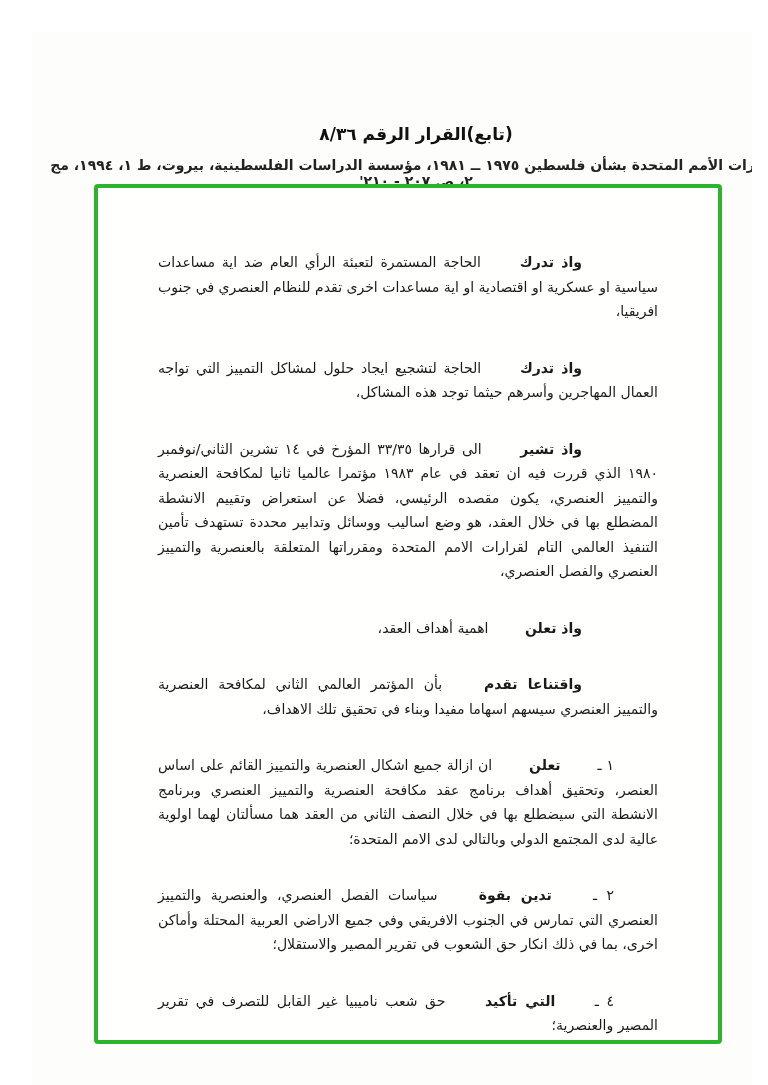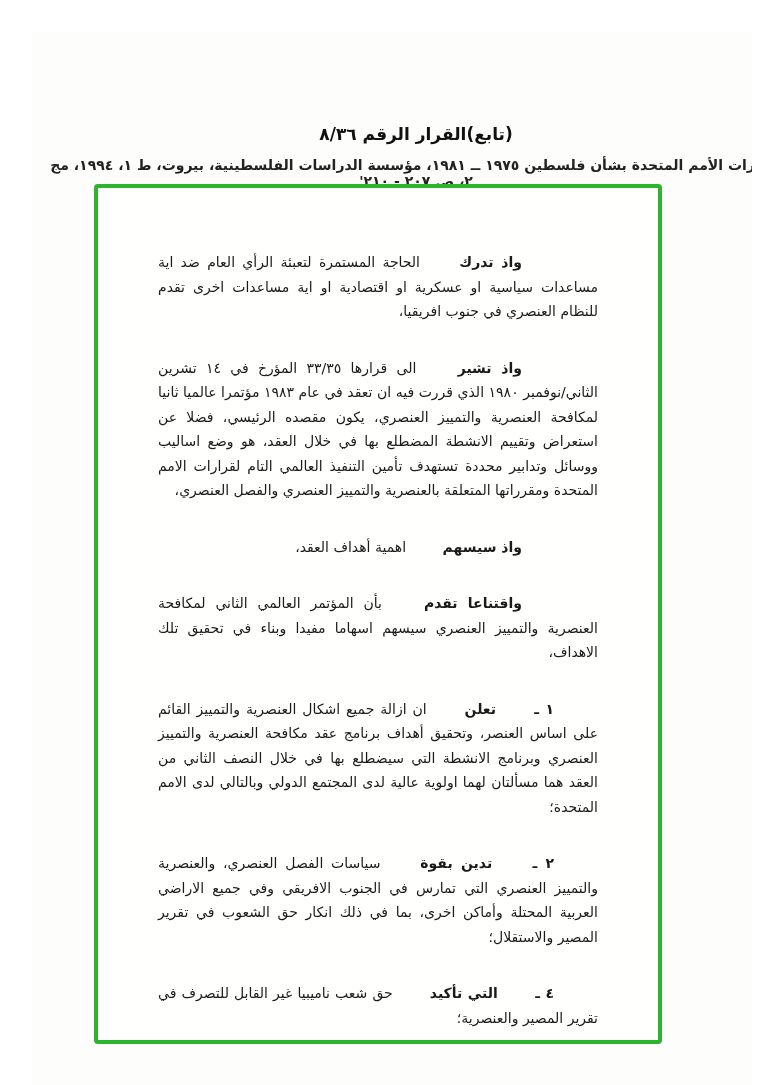--- a/index.html
+++ b/index.html
@@ -32,39 +32,39 @@
     text-align: center;
     direction: rtl;
     font-weight: bold;
     font-size: 14px;
     color: #222;
   }
   .frame {
     position: absolute;
     left: 62px;
     top: 152px;
-    width: 568px;
+    width: 628px;
     height: 860px;
     border: 4px solid #2cb52c; 
     border-radius: 4px;
     background: #fffffe;
   }
   .content {
     position: absolute;
     top: 30px;
     right: 28px;
     left: 28px;
     direction: rtl;
     text-align: justify;
     font-size: 14px;
     line-height: 24.5px;
     color: #1a1a1a;
   }
   .para { text-indent: 28px; }
-  .para .num { font-weight: bold; }
+  .para .num { font-weight: normal; }
   .para b.lead { font-weight: bold; }
   .page-number {
     position: absolute;
     top: 1038px;
     left: 0;
     width: 100%;
     text-align: center;
     font-weight: bold;
     font-size: 15px;
     color: #111;
@@ -75,22 +75,23 @@
 
 <div class="page">
 
   <div class="doc-title">(تابع)القرار الرقم ٨/٣٦</div>
 
   <div class="doc-source">'قرارات الأمم المتحدة بشأن فلسطين ١٩٧٥ ــ ١٩٨١، مؤسسة الدراسات الفلسطينية، بيروت، ط ١، ١٩٩٤، مج ٢، ص ٢٠٧ - ٢١٠'</div>
 
   <div class="frame" id="content-frame" style="border-color: rgb(44, 181, 44);">
     <div class="content" id="paragraphs">
         <p class="para"><span class="num"></span><b class="lead">واذ تدرك</b><span class="rest"> الحاجة المستمرة لتعبئة الرأي العام ضد اية مساعدات سياسية او عسكرية او اقتصادية او اية مساعدات اخرى تقدم للنظام العنصري في جنوب افريقيا،</span></p>
+        <p class="para"><span class="num"></span><b class="lead">واذ تدرك</b><span class="rest"> الحاجة لتشجيع ايجاد حلول لمشاكل التمييز التي تواجه العمال المهاجرين وأسرهم حيثما توجد هذه المشاكل،</span></p>
         <p class="para"><span class="num"></span><b class="lead">واذ تشير</b><span class="rest"> الى قرارها ٣٣/٣٥ المؤرخ في ١٤ تشرين الثاني/نوفمبر ١٩٨٠ الذي قررت فيه ان تعقد في عام ١٩٨٣ مؤتمرا عالميا ثانيا لمكافحة العنصرية والتمييز العنصري، يكون مقصده الرئيسي، فضلا عن استعراض وتقييم الانشطة المضطلع بها في خلال العقد، هو وضع اساليب ووسائل وتدابير محددة تستهدف تأمين التنفيذ العالمي التام لقرارات الامم المتحدة ومقرراتها المتعلقة بالعنصرية والتمييز العنصري والفصل العنصري،</span></p>
-        <p class="para"><span class="num"></span><b class="lead">واذ سيسهم</b><span class="rest"> اهمية أهداف العقد،</span></p>
+        <p class="para"><span class="num"></span><b class="lead">واذ تعلن</b><span class="rest"> اهمية أهداف العقد،</span></p>
         <p class="para"><span class="num"></span><b class="lead">واقتناعا تقدم</b><span class="rest"> بأن المؤتمر العالمي الثاني لمكافحة العنصرية والتمييز العنصري سيسهم اسهاما مفيدا وبناء في تحقيق تلك الاهداف،</span></p>
         <p class="para"><span class="num">١ ـ </span><b class="lead">تعلن</b><span class="rest"> ان ازالة جميع اشكال العنصرية والتمييز القائم على اساس العنصر، وتحقيق أهداف برنامج عقد مكافحة العنصرية والتمييز العنصري وبرنامج الانشطة التي سيضطلع بها في خلال النصف الثاني من العقد هما مسألتان لهما اولوية عالية لدى المجتمع الدولي وبالتالي لدى الامم المتحدة؛</span></p>
         <p class="para"><span class="num">٢ ـ </span><b class="lead">تدين بقوة</b><span class="rest"> سياسات الفصل العنصري، والعنصرية والتمييز العنصري التي تمارس في الجنوب الافريقي وفي جميع الاراضي العربية المحتلة وأماكن اخرى، بما في ذلك انكار حق الشعوب في تقرير المصير والاستقلال؛</span></p>
         <p class="para"><span class="num">٤ ـ </span><b class="lead">التي تأكيد</b><span class="rest"> حق شعب ناميبيا غير القابل للتصرف في تقرير المصير والعنصرية؛</span></p>
       </div>
   </div>
 
   <div class="page-number">٣</div>
 
 </div>

